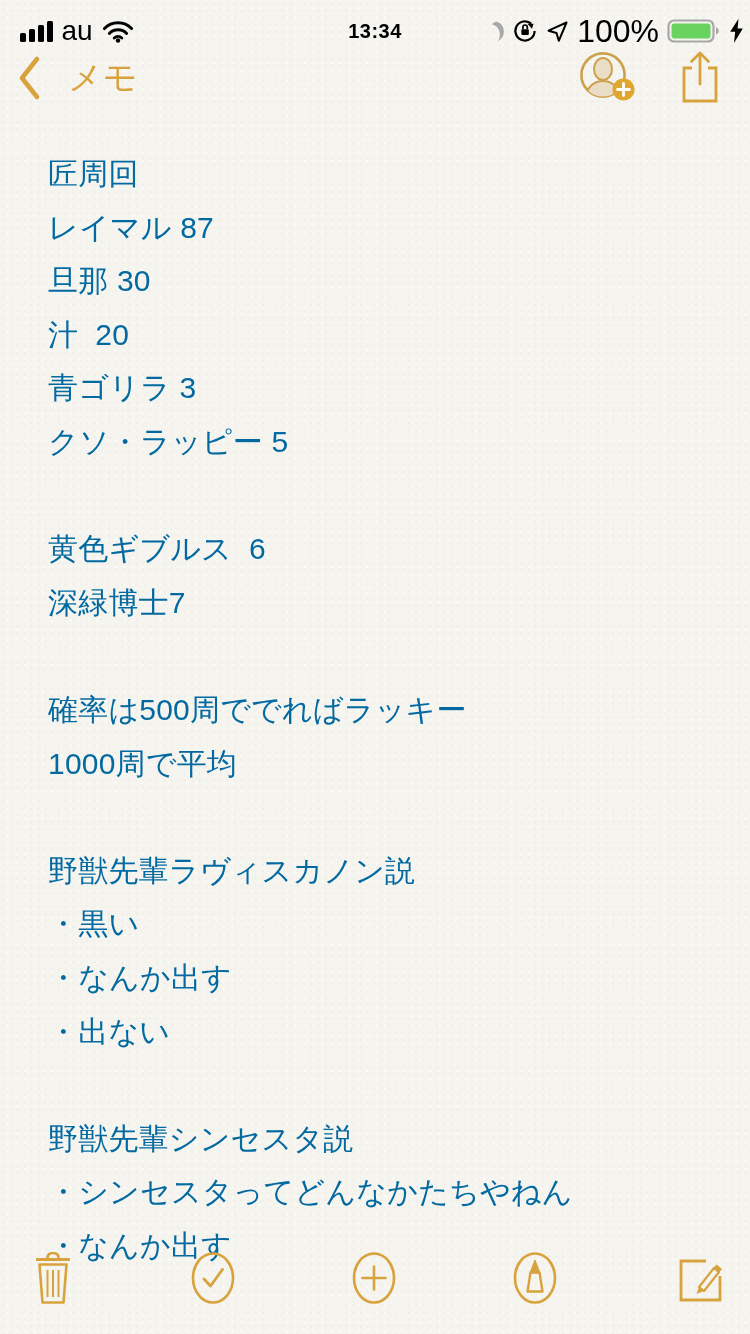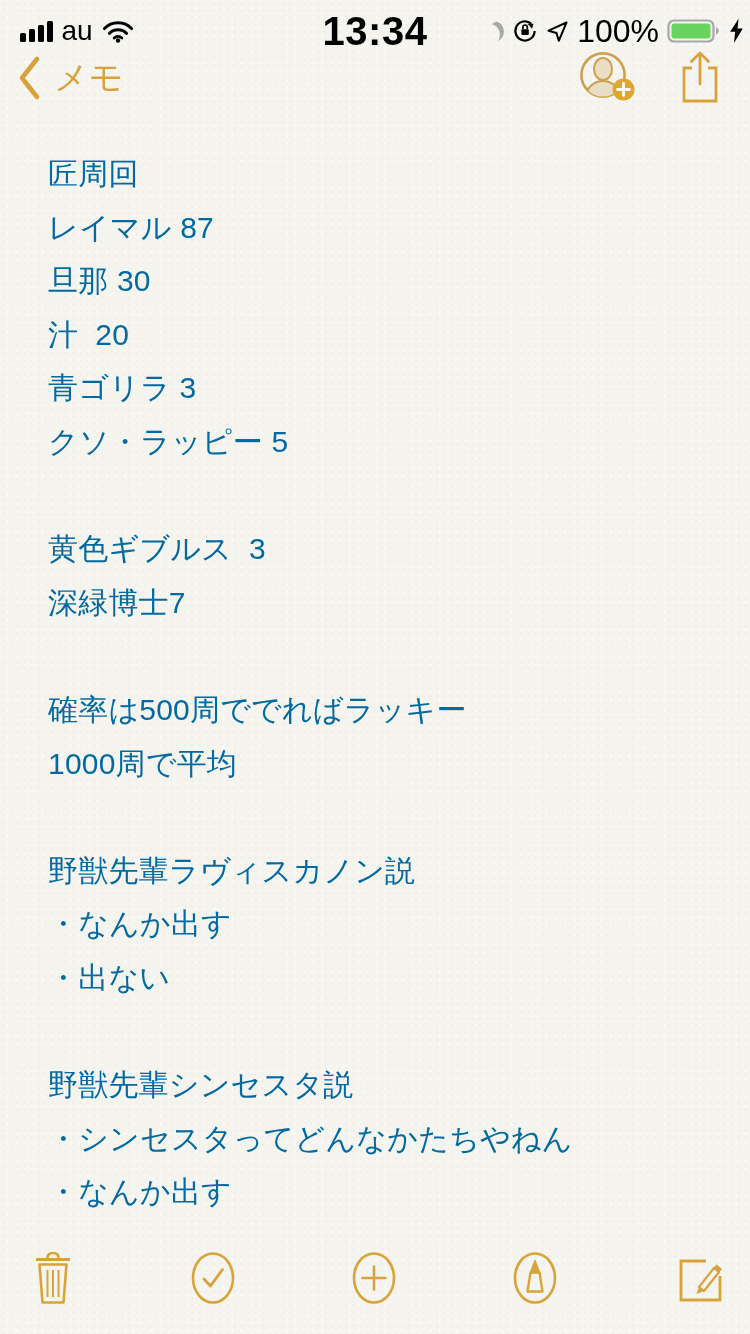--- a/index.html
+++ b/index.html
@@ -11,33 +11,33 @@
       radial-gradient(rgba(255,255,255,.5) 1px, transparent 1.3px) 3px 4px/9px 9px,
       #f5f4ef;
     position:relative; overflow:hidden;
     color:#000;
   }
   
   .status-bar{ position:absolute; top:0; left:0; right:0; height:40px;margin-top:11px; }
   .sb-left{ position:absolute; left:20px; top:0; height:40px; display:flex; align-items:center; gap:9px; }
   .sb-center{ position:absolute; left:0; right:0; top:0; height:40px; display:flex; align-items:center; justify-content:center; }
   .sb-right{ position:absolute; right:6px; top:0; height:40px; display:flex; align-items:center; gap:8px; }
-  .sb-time{ font-size:40px; font-weight:600; letter-spacing:.5px; }
+  .sb-time{ font-size:20px; font-weight:600; letter-spacing:.5px; }
   .sb-carrier{ font-size:28px; font-weight:400; }
   .sb-percent{ font-size:32px; font-weight:400; }
   .signal{ display:flex; align-items:flex-end; gap:3.5px; height:22px; }
   .signal i{ display:block; width:5.5px; background:#000; border-radius:1.5px; }
   .signal i:nth-child(1){height:9px} .signal i:nth-child(2){height:13px}
   .signal i:nth-child(3){height:17px} .signal i:nth-child(4){height:21px}
   .moon{ width:21px; height:21px; position:relative; overflow:hidden; border-radius:50%; }
   .moon::after{ content:""; position:absolute; left:-4px; top:3px; width:21px; height:21px;
     border-radius:50%; box-shadow:10px -3px 0 0 #a9a9a9; }
   
   .nav-bar{ position:absolute; top:46px; left:0; right:0; height:72px; }
-  .back-btn{ position:absolute; left:16px; top:8px; display:flex; align-items:center; gap:10px; cursor:pointer; }
+  .back-btn{ position:absolute; left:16px; top:8px; display:flex; align-items:center; gap:24px; cursor:pointer; }
   .back-label{ font-size:34px; color:#d8a33c; }
   .nav-right{ position:absolute; right:26px; top:2px; display:flex; align-items:center; gap:38px; }
   
   .note-body{ position:absolute; top:141px; left:48px; right:28px; }
   .note-line{ font-size:30px; line-height:41.6px; min-height:41.6px;
     color:#0369a1; white-space:pre-wrap; letter-spacing:.2px;margin-top:12px; }
   
   .toolbar{ position:absolute; left:0; right:0; bottom:0; height:96px;
     display:flex; align-items:center; justify-content:space-between;
     padding:0 24px 16px 30px; }
@@ -136,27 +136,28 @@
 </div>
 
 <div class="note-body">
     <div class="note-line">匠周回</div>
     <div class="note-line">レイマル 87</div>
     <div class="note-line">旦那 30</div>
     <div class="note-line">汁  20</div>
     <div class="note-line">青ゴリラ 3</div>
     <div class="note-line">クソ・ラッピー 5</div>
     <div class="note-line"></div>
-    <div class="note-line">黄色ギブルス  3</div>
+    <div class="note-line">黄色ギブルス  6</div>
     <div class="note-line">深緑博士7</div>
     <div class="note-line"></div>
     <div class="note-line">確率は500周ででればラッキー</div>
     <div class="note-line">1000周で平均</div>
     <div class="note-line"></div>
     <div class="note-line">野獣先輩ラヴィスカノン説</div>
+    <div class="note-line">・黒い</div>
     <div class="note-line">・なんか出す</div>
     <div class="note-line">・出ない</div>
     <div class="note-line"></div>
     <div class="note-line">野獣先輩シンセスタ説</div>
     <div class="note-line">・シンセスタってどんなかたちやねん</div>
     <div class="note-line">・なんか出す</div>
   </div>
 
 <div class="toolbar">
   <span class="tb-btn">

